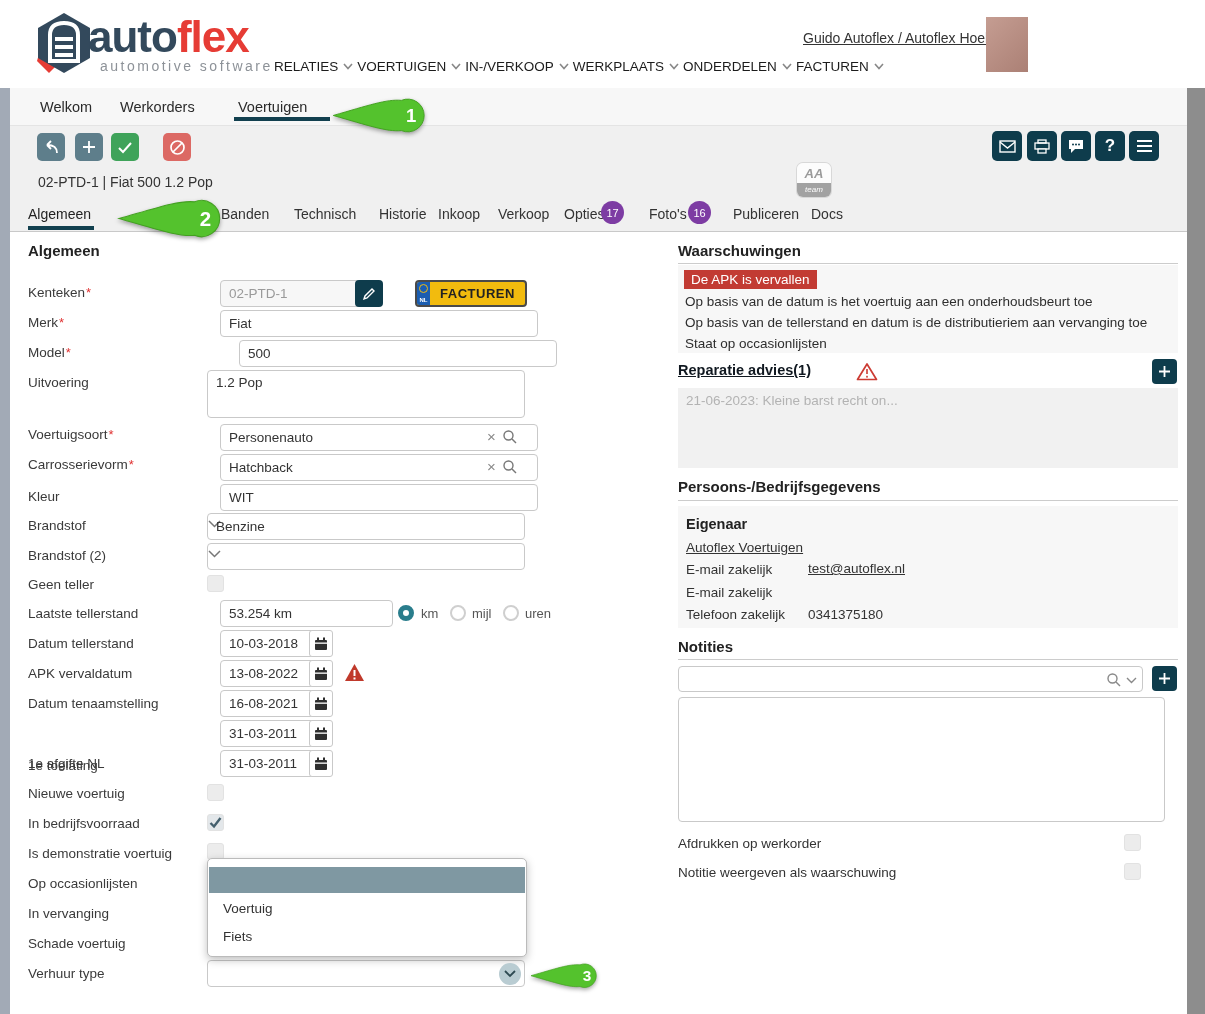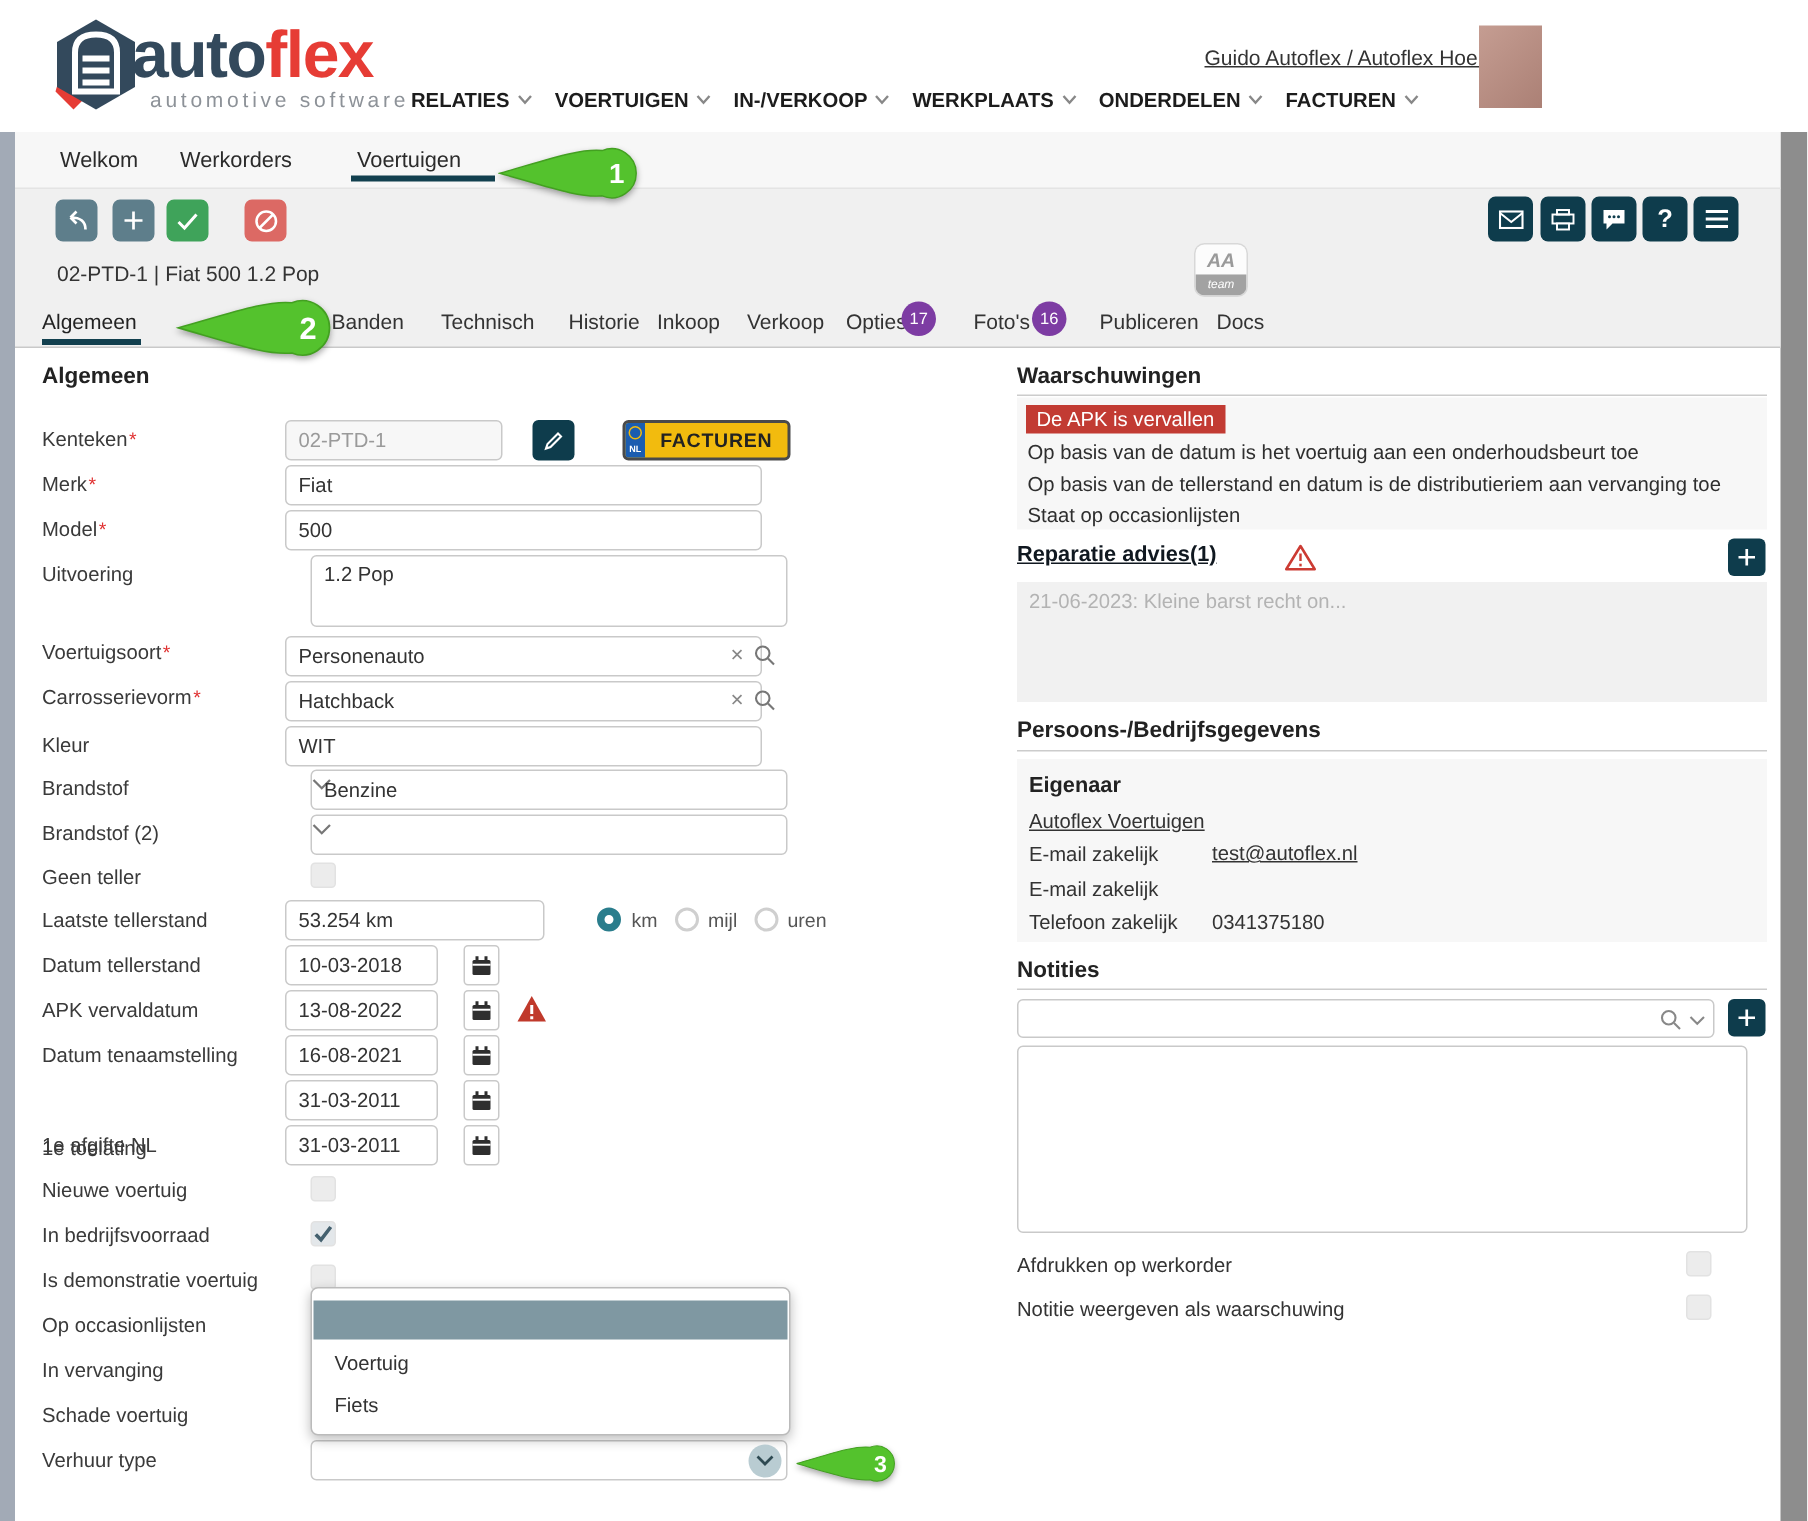--- a/index.html
+++ b/index.html
@@ -3,21 +3,21 @@
 <meta charset="utf-8">
 <style>
   html,body{margin:0;padding:0;background:#fff}
   .stage{position:relative;width:1205px;height:1014px;background:#fff;font-family:"Liberation Sans",sans-serif;overflow:hidden}
   .abs{position:absolute}
   
   .hdr{position:absolute;left:0;top:0;width:100%;height:88px;background:#fff}
   .logo-word{position:absolute;left:88px;top:12px;font-size:44px;font-weight:bold;letter-spacing:-1px}
   .logo-auto{color:#33495c}.logo-flex{color:#e63c35}
   .logo-tag{position:absolute;left:100px;top:58px;font-size:14px;letter-spacing:2.5px;color:#8d9298}
-  .nav{position:absolute;left:274px;top:59px;display:flex;gap:15px;font-size:13.5px;font-weight:bold;color:#1c1c1c}
+  .nav{position:absolute;left:274px;top:59px;display:flex;gap:4px;font-size:13.5px;font-weight:normal;color:#1c1c1c}
   .nav-item{display:flex;align-items:center;gap:5px;cursor:pointer}
   .userlink{position:absolute;left:803px;top:30px;font-size:14px;color:#333;text-decoration:underline}
   .avatar{position:absolute;left:986px;top:17px;width:42px;height:55px;background:linear-gradient(135deg,#c59d92,#ab8075)}
   
   .lstrip{position:absolute;left:0;top:88px;width:10px;height:926px;background:#a2aab6}
   .rscroll{position:absolute;right:0;top:88px;width:18px;height:926px;background:#8d8d8d}
   .band-tabs{position:absolute;left:10px;top:88px;width:1177px;height:37px;background:#f7f7f7;border-bottom:1px solid #e4e4e4}
   .band-tool{position:absolute;left:10px;top:126px;width:1177px;height:105px;background:#f0f0f0;border-bottom:1px solid #c9c9c9}
   .ptab{position:absolute;top:99px;font-size:14.5px;color:#2b2b2b;cursor:pointer}
   .ptab-underline{position:absolute;left:234px;top:117px;width:96px;height:4px;background:#12404f}
@@ -28,21 +28,21 @@
   .aabadge{position:absolute;left:797px;top:163px;width:34px;height:34px;border-radius:6px;overflow:hidden;box-shadow:0 0 0 1px #d8d8d8}
   .aat{height:20px;background:#fcfcfc;color:#9a9a9a;font-weight:bold;font-style:italic;font-size:13px;text-align:center;line-height:21px}
   .aab{height:14px;background:#a2a2a2;color:#fff;font-style:italic;font-size:8px;text-align:center;line-height:13px}
   .dtab{position:absolute;top:206px;font-size:14px;color:#333;cursor:pointer}
   .dtab-underline{position:absolute;left:28px;top:226px;width:66px;height:4px;background:#12404f}
   .badge{position:absolute;top:201px;width:23px;height:23px;border-radius:50%;background:#7d3ca3;color:#fff;font-size:11px;display:flex;align-items:center;justify-content:center}
   
   .h2{position:absolute;font-size:15px;font-weight:bold;color:#222;white-space:nowrap}
   .lbl{position:absolute;left:28px;font-size:13.5px;color:#3a3a3a;white-space:nowrap}
   .req{color:#e03131;font-size:13px;vertical-align:top;margin-left:1px}
-  .inp{position:absolute;left:190px;width:318px;height:27px;border:1px solid #c9c9c9;border-radius:4px;background:#fff;font:13.5px "Liberation Sans",sans-serif;color:#333;padding:12px 8px;box-sizing:border-box;outline:none}
+  .inp{position:absolute;left:220px;width:318px;height:27px;border:1px solid #c9c9c9;border-radius:4px;background:#fff;font:13.5px "Liberation Sans",sans-serif;color:#333;padding:12px 8px;box-sizing:border-box;outline:none}
   .inp.dis{background:#f7f7f7;color:#9a9a9a}
   .txa{position:absolute;left:207px;width:318px;border:1px solid #c9c9c9;border-radius:4px;background:#fff;font:13.5px "Liberation Sans",sans-serif;color:#333;padding:4px 8px;box-sizing:border-box;resize:none;outline:none}
   .selbox{position:absolute;left:207px;width:318px;height:27px;border:1px solid #c9c9c9;border-radius:4px;background:#fff;box-sizing:border-box;cursor:pointer}
   .selval{position:absolute;left:8px;top:5px;font-size:13.5px;color:#333}
   .fldico{position:absolute;cursor:pointer}
   .cb{position:absolute;left:207px;width:17px;height:17px;background:#ececec;border:1px solid #e2e2e2;border-radius:3px;box-sizing:border-box;cursor:pointer}
   .cb.on{background:#e3e7ea}
   .calbtn{position:absolute;left:309px;width:24px;height:27px;border:1px solid #c9c9c9;border-radius:3px;background:#fff;display:flex;align-items:center;justify-content:center;box-sizing:border-box;cursor:pointer}
   .radio{position:absolute;width:16px;height:16px;border-radius:50%;background:#fff;border:2px solid #cfcfcf;box-sizing:border-box;cursor:pointer}
   .radio.on{border:5px solid #2a7d8c}
@@ -231,21 +231,21 @@
         <div class="ring"></div>
         <div class="nl">NL</div>
       </div>
     <div class="plate-txt">FACTUREN</div>
   </div>
 
   <div class="lbl" style="top:315px"><span>Merk</span><span class="req">*</span></div>
   <input class="inp" style="top: 310px;" value="Fiat">
 
   <div class="lbl" style="top:345px"><span>Model</span><span class="req">*</span></div>
-  <input class="inp" style="top: 340px;" value="500">
+  <input class="inp" style="top: 340px; margin-left: 19px;" value="500">
 
   <div class="lbl" style="top:375px">Uitvoering</div>
   <textarea class="txa" style="top: 370px; height: 48px;">1.2 Pop</textarea>
 
   <div class="lbl" style="top:427px"><span>Voertuigsoort</span><span class="req">*</span></div>
   <input class="inp" style="top: 424px; padding-right: 44px;" value="Personenauto">
   <span class="fldico" style="left:487px;top:428px;font-size:15px;color:#888">×</span>
   <svg class="fldico" style="left:502px;top:429px" width="16" height="16" viewBox="0 0 16 16">
       <circle cx="6.5" cy="6.5" r="4.5" fill="none" stroke="#777" stroke-width="1.4"></circle>
       <line x1="10" y1="10" x2="14" y2="14" stroke="#777" stroke-width="1.4"></line>

